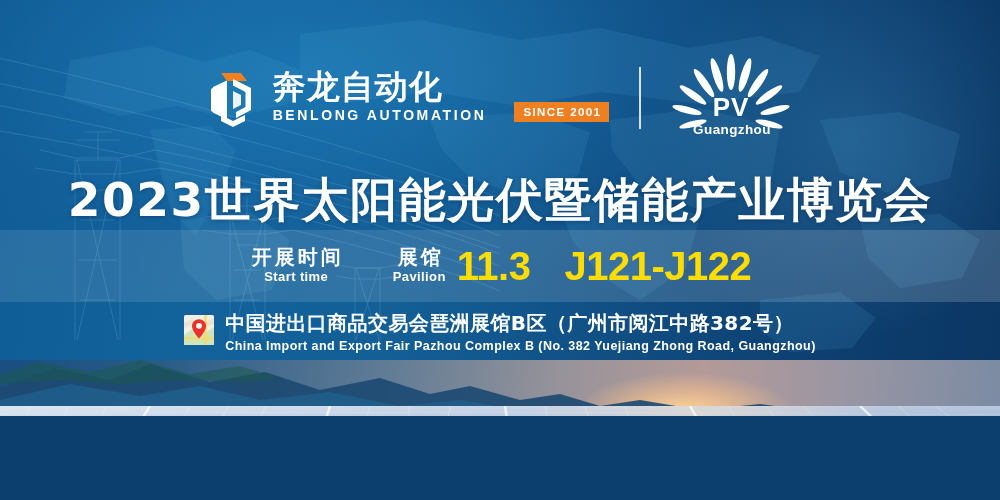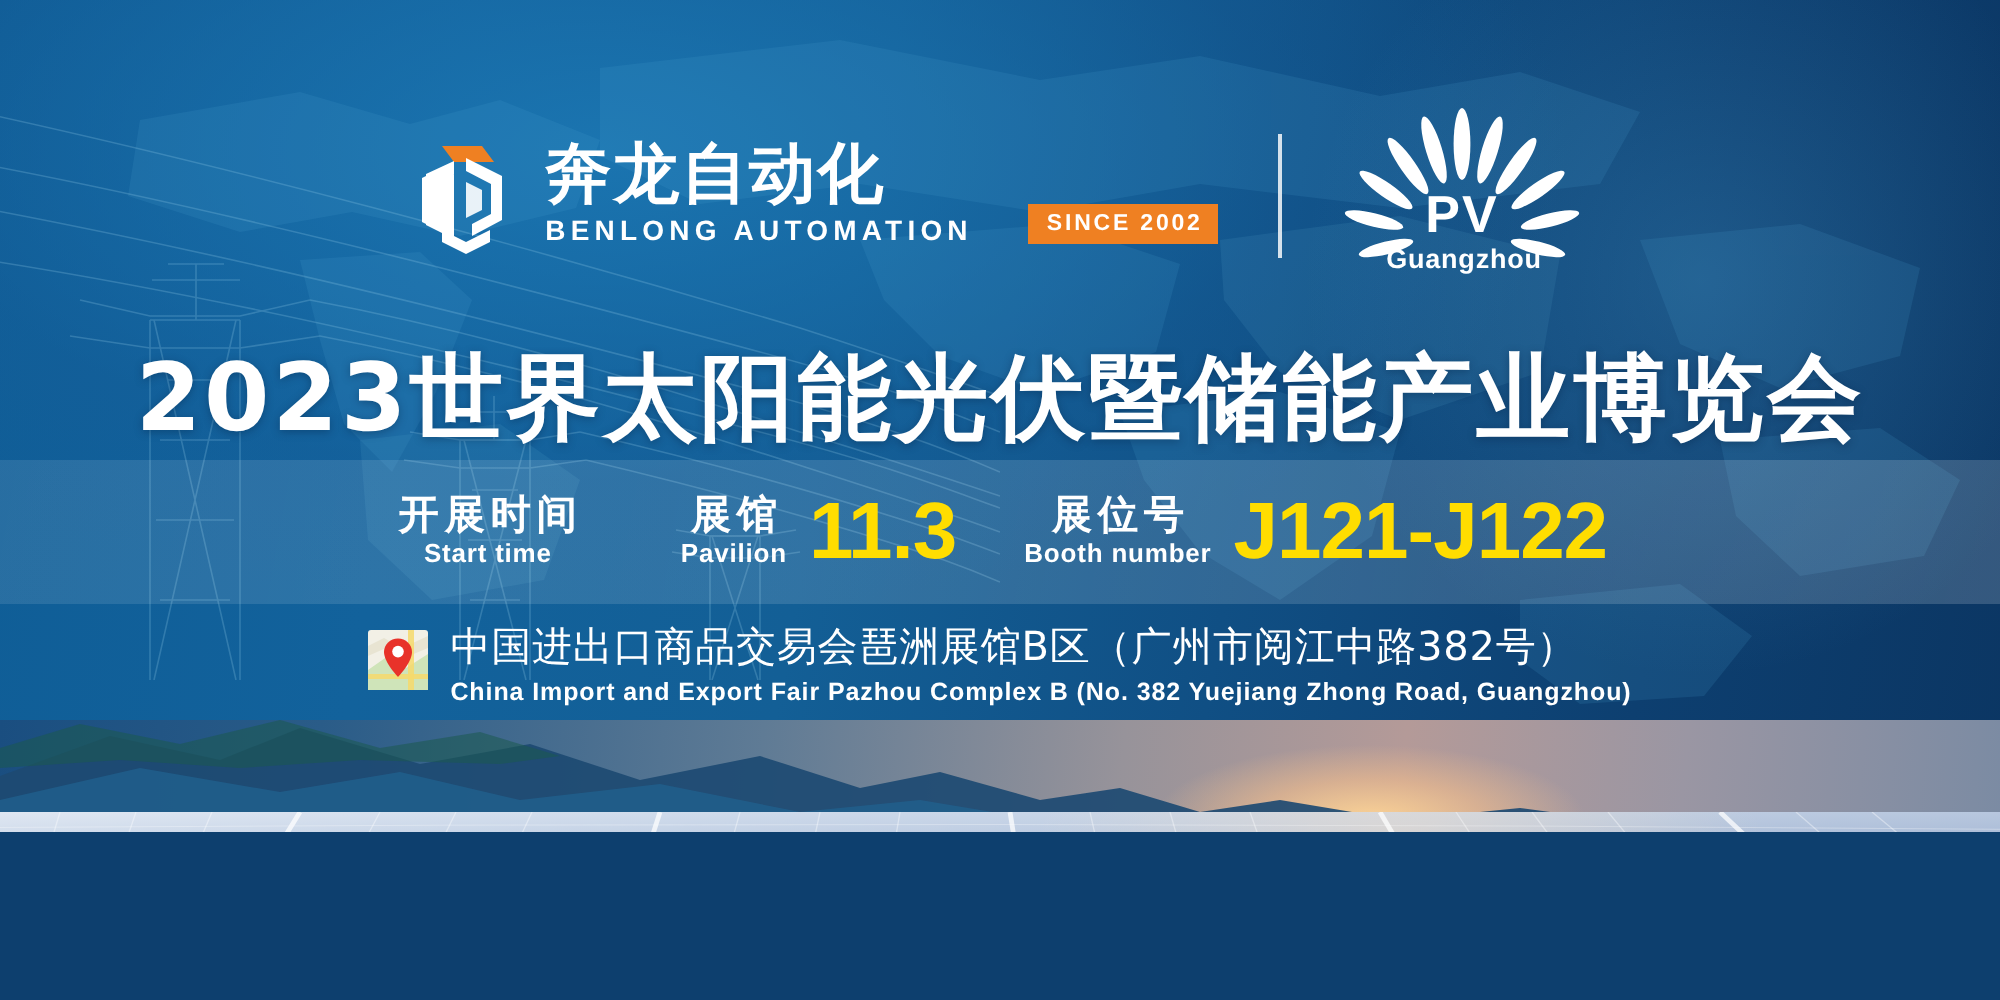--- a/index.html
+++ b/index.html
@@ -107,21 +107,21 @@
 
   
   .addr{
     position:absolute; left:0; top:311px; width:1000px; height:50px;
     display:flex; align-items:flex-start; justify-content:center; gap:11px;
   }
   .pin-icon{ width:30px; height:30px; flex:0 0 auto; margin-top:4px; }
   .addr-text{ display:flex; flex-direction:column; }
   .addr-cn{
     font-family:"DejaVu Sans","Liberation Sans",sans-serif;
-    font-size:20px; font-weight:normal; color:#ffffff; letter-spacing:.4px;
+    font-size:20px; font-weight:bold; color:#ffffff; letter-spacing:.4px;
     line-height:1.25; white-space:nowrap;
   }
   .addr-en{
     font-size:12.5px; font-weight:bold; color:#ffffff; letter-spacing:.45px;
     line-height:1.45; white-space:nowrap; margin-top:1px;
   }
 
   
   .photo{ position:absolute; left:0; top:360px; width:1000px; height:140px; overflow:hidden; }
   .sky{
@@ -193,21 +193,21 @@
         <path d="M24 12 L24 50 L8 42 L8 20 Z M8 20 L24 12 L24 18 L13.5 23 L13.5 39 L24 44 L24 50 L8 42 Z" fill="#ffffff"></path>
         <path d="M10 18 L24 11.5 L24 17.5 L15 21.8 L15 40 L24 44.5 L24 50.5 L10 43.5 Z" fill="#ffffff"></path>
         <path d="M30 10 L48 19 L48 41 L33 49 L33 43 L42.5 38 L42.5 23 L30 16.5 Z" fill="#ffffff"></path>
         <path d="M30 22 L38 26 L38 36 L30 40 Z" fill="#ffffff" opacity="0.9"></path>
         <path d="M18 46 L30 52 L42 46 L42 52 L30 58 L18 52 Z" fill="#ffffff"></path>
       </svg>
       <div class="brand-text">
         <div class="brand-cn">奔龙自动化</div>
         <div class="brand-en">BENLONG AUTOMATION</div>
       </div>
-      <div class="since">SINCE 2002</div>
+      <div class="since">SINCE 2001</div>
     </div>
 
     <div class="divider"></div>
 
     <div class="pv-logo">
       <svg viewBox="0 0 130 88">
         <g fill="#ffffff">
           <ellipse cx="64" cy="18" rx="4.2" ry="18"></ellipse>
           <ellipse cx="50" cy="21" rx="4" ry="17.5" transform="rotate(-17 50 21)"></ellipse>
           <ellipse cx="78" cy="21" rx="4" ry="17.5" transform="rotate(17 78 21)"></ellipse>
@@ -247,24 +247,20 @@
       <div class="info-label">
         <span class="lab-cn">展馆</span>
         <span class="lab-en">Pavilion</span>
       </div>
       <div class="val-yellow">11.3</div>
     </div>
 
     <div class="gap-b"></div>
 
     <div class="info-item">
-      <div class="info-label">
-        <span class="lab-cn">展位号</span>
-        <span class="lab-en">Booth number</span>
-      </div>
       <div class="val-yellow">J121-J122</div>
     </div>
 
   </div>
 
   <div class="addr">
     <svg class="pin-icon" viewBox="0 0 30 30">
       <rect x="0" y="0" width="30" height="30" rx="1.5" fill="#f2f0e6"></rect>
       <path d="M0 20 L10 13 L19 19 L30 12 L30 30 L0 30 Z" fill="#cfe4b9"></path>
       <path d="M0 8 L8 4 L17 9 L30 3 L30 9 L18 14 L9 9 L0 13 Z" fill="#e8e4d2"></path>

